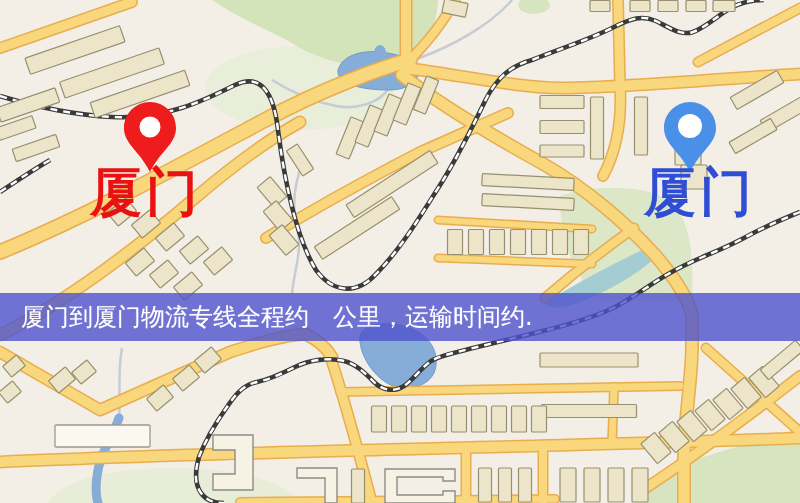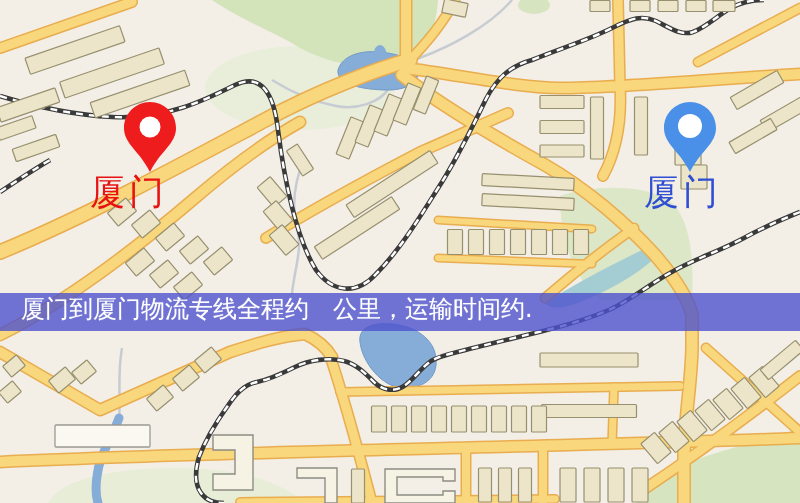--- a/index.html
+++ b/index.html
@@ -1,26 +1,26 @@
 <!DOCTYPE html>
 <html><head>
 <meta charset="utf-8">
 <style>
   html,body{margin:0;padding:0;background:#222;}
   .screen{position:relative;width:800px;height:503px;overflow:hidden;
     font-family:"DejaVu Sans","Liberation Sans",sans-serif;background:#f3efe7;}
   svg.map{position:absolute;left:0;top:0;}
   .marker{position:absolute;width:52px;height:70px;}
   .marker svg{display:block;}
-  .city-label{position:absolute;top:175px;font-weight:normal;font-size:35px;
+  .city-label{position:absolute;top:166px;font-weight:bold;font-size:52px;
     letter-spacing:4px;line-height:1;white-space:nowrap;}
   .origin-label{left:90px;color:#e81212;}
   .dest-label{left:644px;color:#2f4ed4;}
-  .banner{position:absolute;left:0;top:293px;width:800px;height:38px;
-    background:rgba(77,82,205,0.80);display:flex;}
+  .banner{position:absolute;left:0;top:293px;width:800px;height:48px;
+    background:rgba(77,82,205,0.80);display:flex;align-items:center;}
   .banner span{color:#ffffff;font-size:24px;padding-left:21px;white-space:nowrap;
     text-shadow:0 0 1px rgba(255,255,255,.4);}
 </style>
 </head>
 <body>
 
 <div class="screen">
 
   <svg class="map" width="800" height="503" viewBox="0 0 800 503">
 

